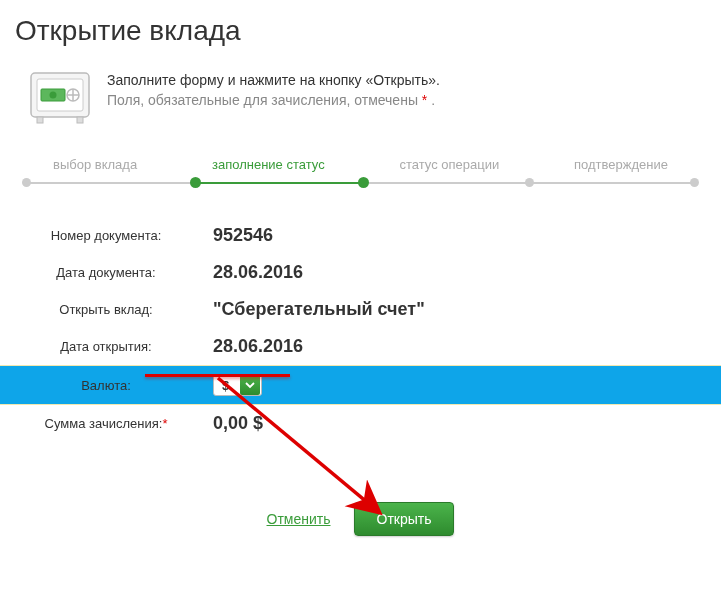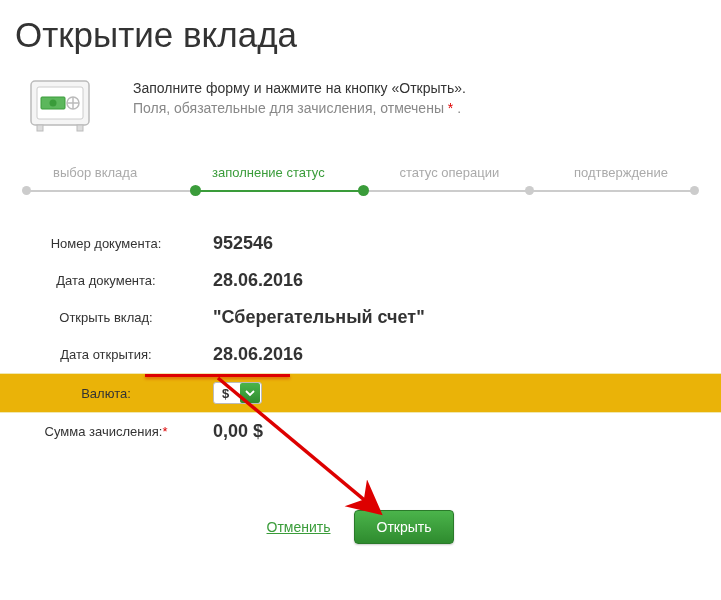--- a/index.html
+++ b/index.html
@@ -7,30 +7,30 @@
     font-family: Arial, Helvetica, sans-serif;
     font-size: 13px;
     color: #333;
     background: #fff;
     width: 721px;
     height: 600px;
     position: relative;
     overflow: hidden;
   }
   .page-title {
-    font-size: 35px;
+    font-size: 28px;
     font-weight: normal;
     color: #333;
     padding: 15px 0 10px 15px;
   }
   .header-block {
     display: flex;
     align-items: flex-start;
     padding: 10px 15px 20px 25px;
-    gap: 38px;
+    gap: 12px;
   }
   .safe-icon {
     width: 70px;
     height: 60px;
     flex-shrink: 0;
   }
   .instructions {
     padding-top: 4px;
     font-size: 14px;
     line-height: 1.4;
@@ -88,21 +88,21 @@
   .form {
     padding: 0 15px;
   }
   .form-row {
     display: flex;
     align-items: center;
     padding: 8px 0;
     min-height: 36px;
   }
   .form-row.highlight {
-    background: #eab308;
+    background: #0ea5e9;
     border-top: 1px solid #f0e8b0;
     border-bottom: 1px solid #f0e8b0;
     margin: 0 -15px;
     padding-left: 15px;
     padding-right: 15px;
   }
   .form-label {
     width: 190px;
     text-align: center;
     color: #333;

